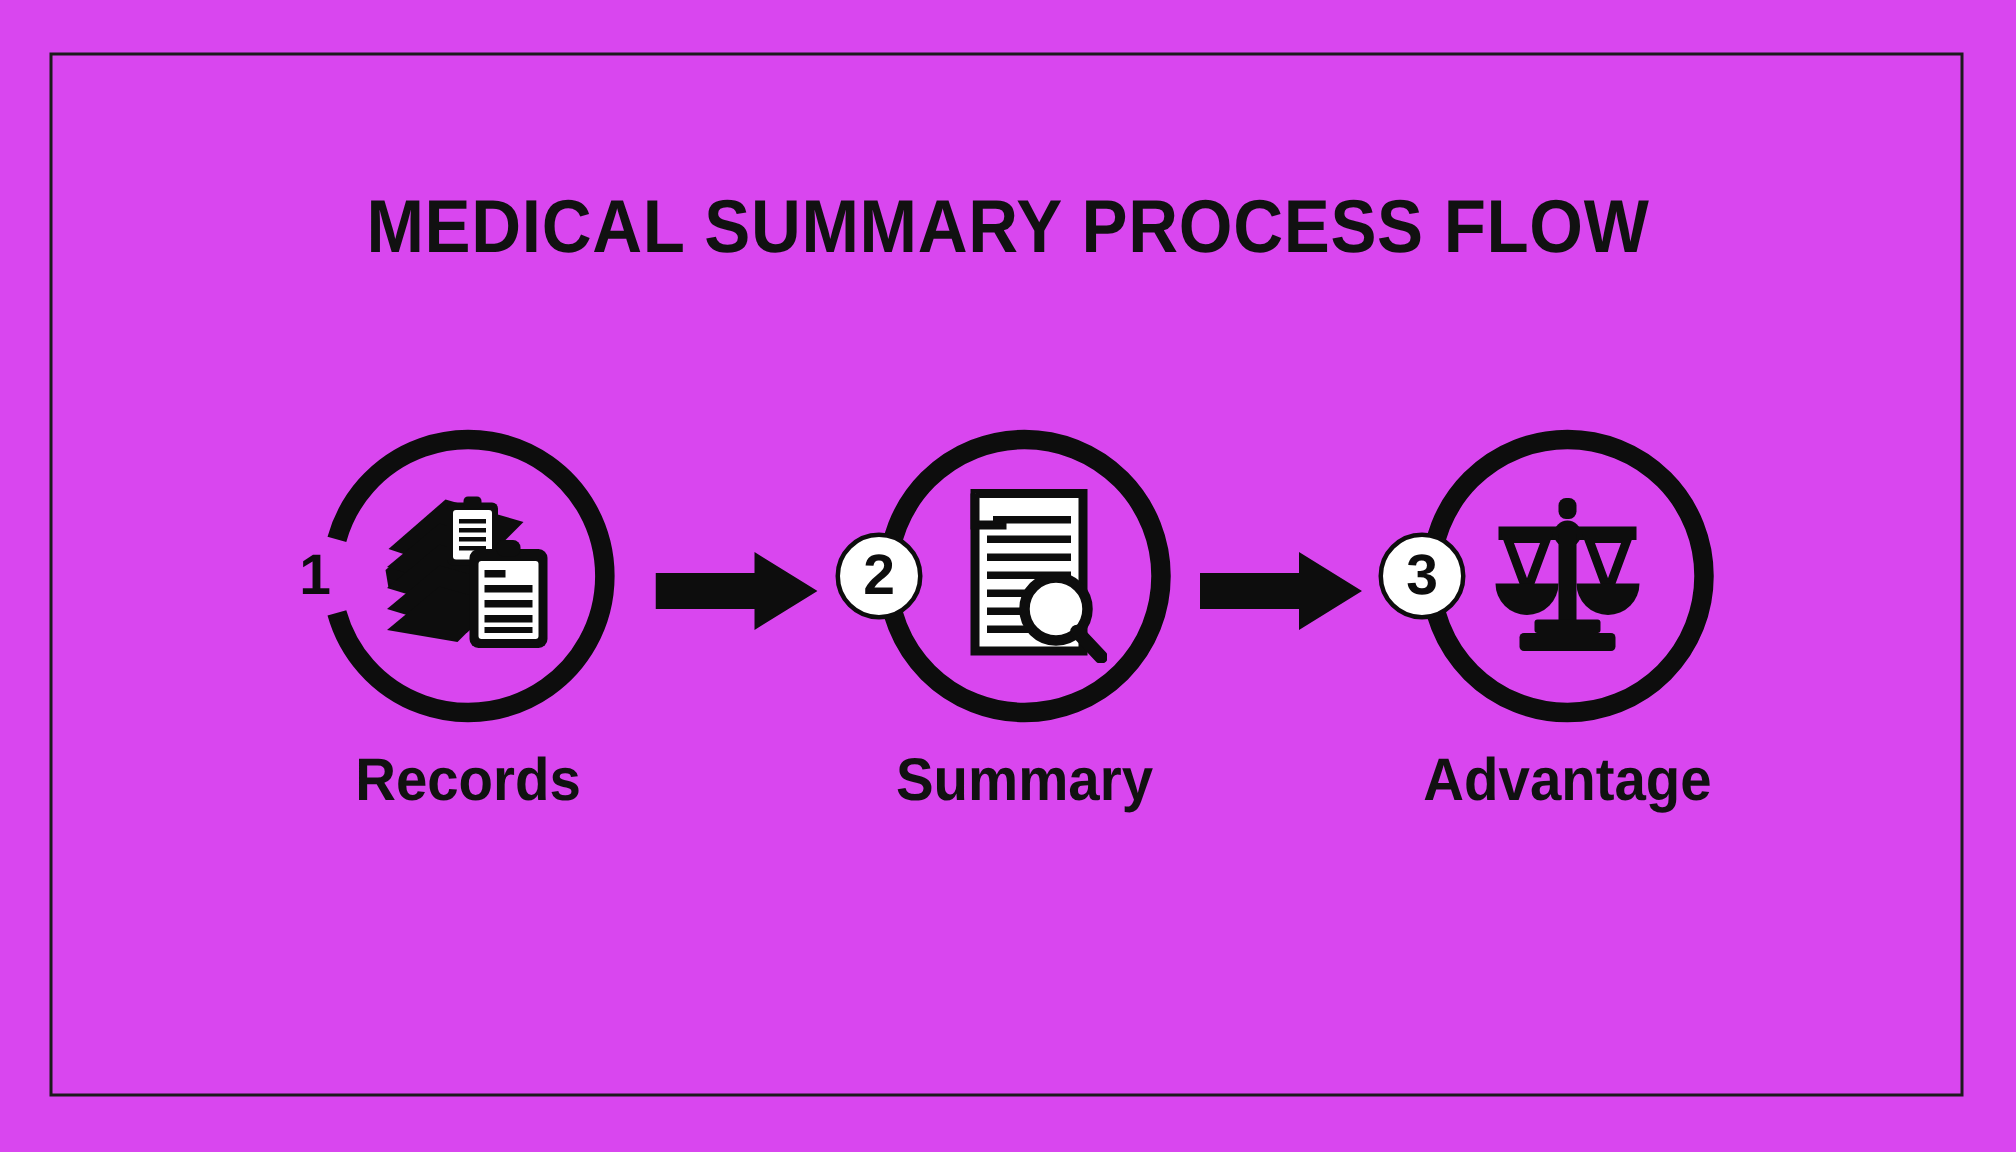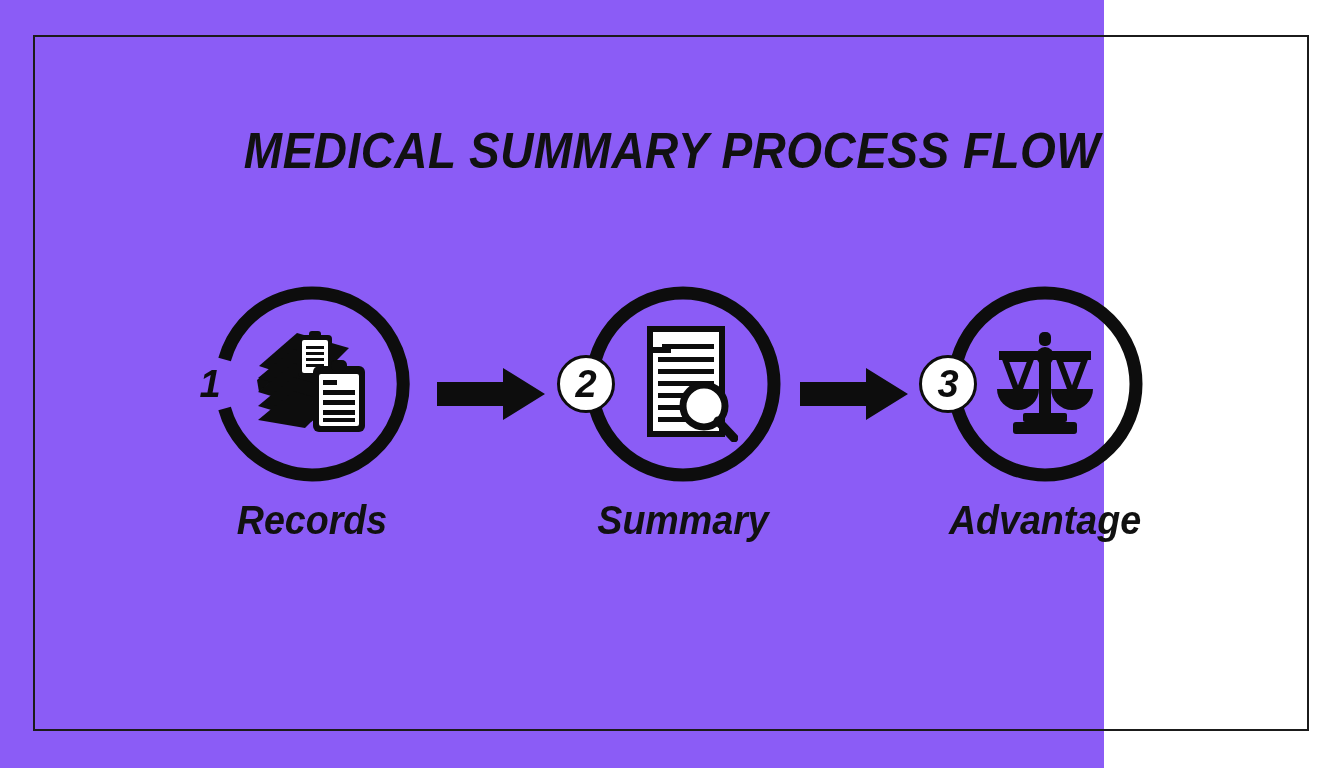--- a/index.html
+++ b/index.html
@@ -11,24 +11,23 @@
   body {
     width: 1344px;
     height: 768px;
     font-family: "Liberation Sans", "DejaVu Sans", sans-serif;
     color: #111111;
     overflow: hidden;
   }
 
   #canvas {
     position: relative;
-    width: 1104px;
+    width: 1344px;
     height: 768px;
-    background: #8b5cf6;
-    font-style: italic;
+    background: #d946ef;
   }
 
   
   #frame {
     position: absolute;
     left: 33px;
     top: 35px;
     width: 1276px;
     height: 696px;
     border: 2px solid #1b1b1b;

